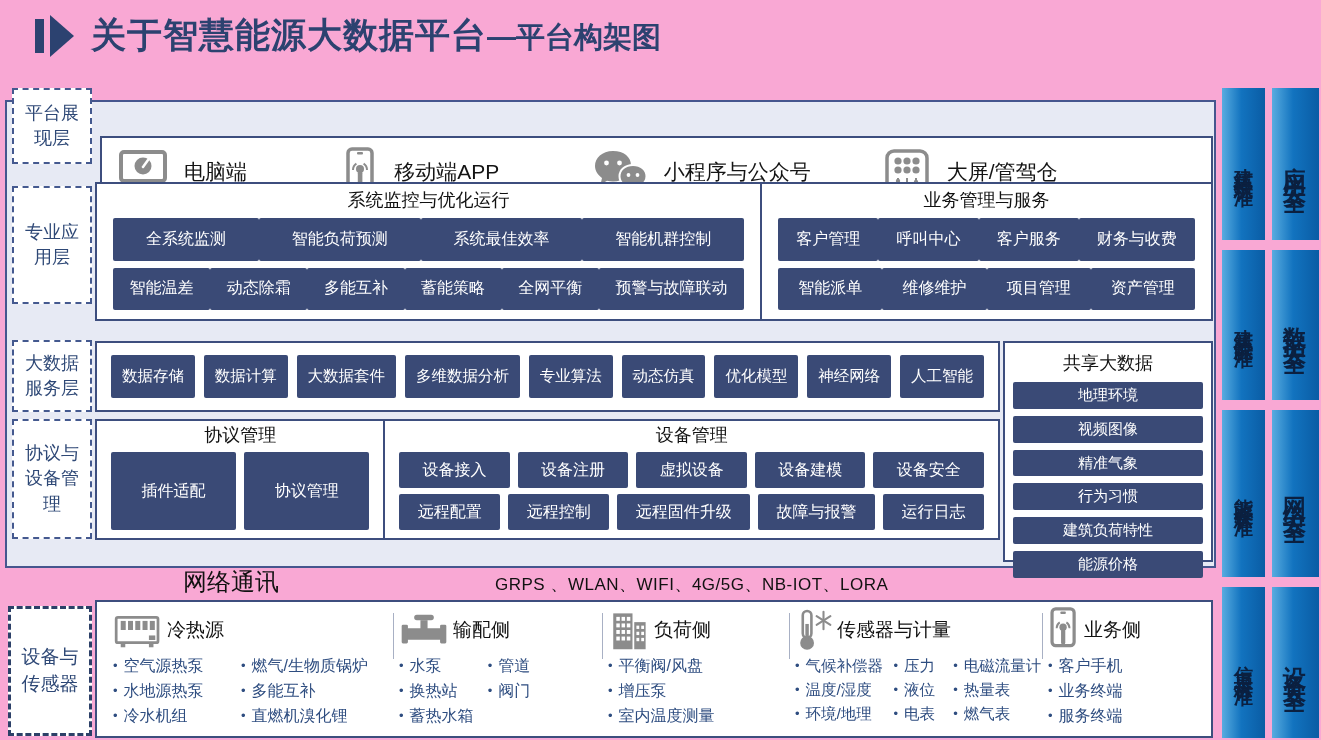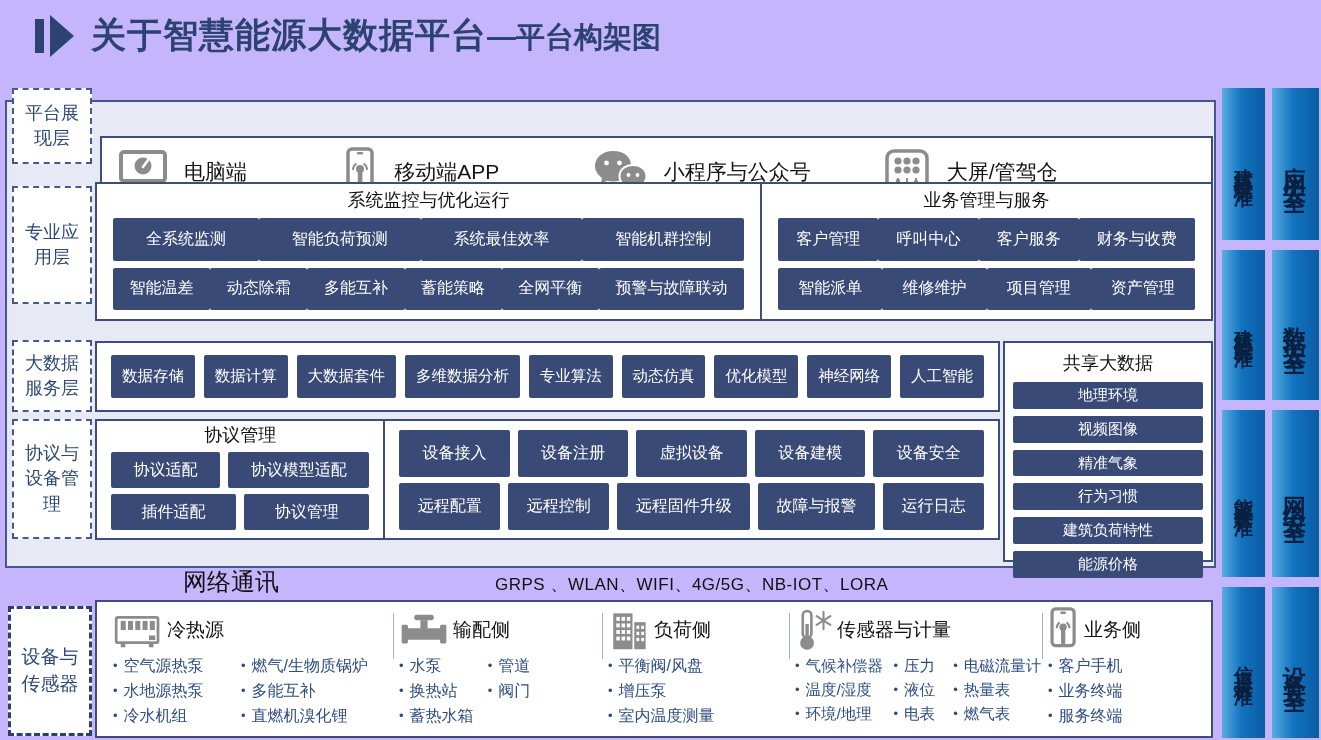--- a/index.html
+++ b/index.html
@@ -1,17 +1,17 @@
 <!DOCTYPE html>
 <html><head>
 <meta charset="utf-8">
 <style>
   * { margin:0; padding:0; box-sizing:border-box; }
   body { background:#fff; font-family:"Liberation Sans","DejaVu Sans",sans-serif; }
-  #canvas { position:relative; width:1321px; height:740px; background:#c4b5fd; overflow:hidden; }
+  #canvas { position:relative; width:1321px; height:740px; background:#f9a8d4; overflow:hidden; }
 
   
   .title-row { position:absolute; left:33px; top:12px; display:flex; align-items:center; gap:14px; }
   .title-text { color:#2C4270; font-weight:bold; }
   .title-main { font-size:35px; letter-spacing:1px; }
   .title-sub { font-size:29px; }
 
   
   .panel { position:absolute; left:5px; top:100px; width:1211px; height:468px; background:#E7EAF4; border:2px solid #46568E; }
 
@@ -227,31 +227,28 @@
       <div class="btn">建筑负荷特性</div>
       <div class="btn">能源价格</div>
     </div>
   </div>
 
   <div class="wbox" id="row-protocol">
     <div class="proto-left">
       <div class="group">
         <div class="group-title">协议管理</div>
         <div class="btn-row">
-          <div class="btn">协议适配</div>
-          <div class="btn">协议模型适配</div>
-        </div>
-        <div class="btn-row">
           <div class="btn">插件适配</div>
           <div class="btn">协议管理</div>
         </div>
       </div>
     </div>
     <div class="proto-right">
       <div class="group">
+        <div class="group-title">设备管理</div>
         <div class="btn-row">
           <div class="btn">设备接入</div>
           <div class="btn">设备注册</div>
           <div class="btn">虚拟设备</div>
           <div class="btn">设备建模</div>
           <div class="btn">设备安全</div>
         </div>
         <div class="btn-row">
           <div class="btn">远程配置</div>
           <div class="btn">远程控制</div>

